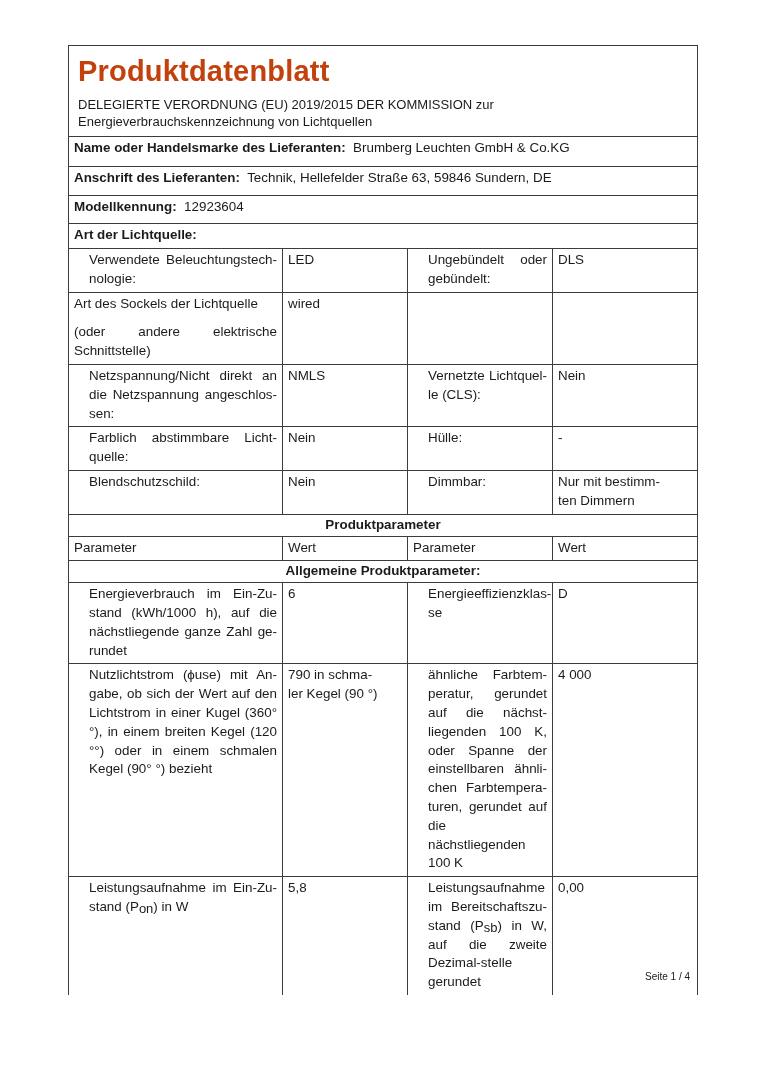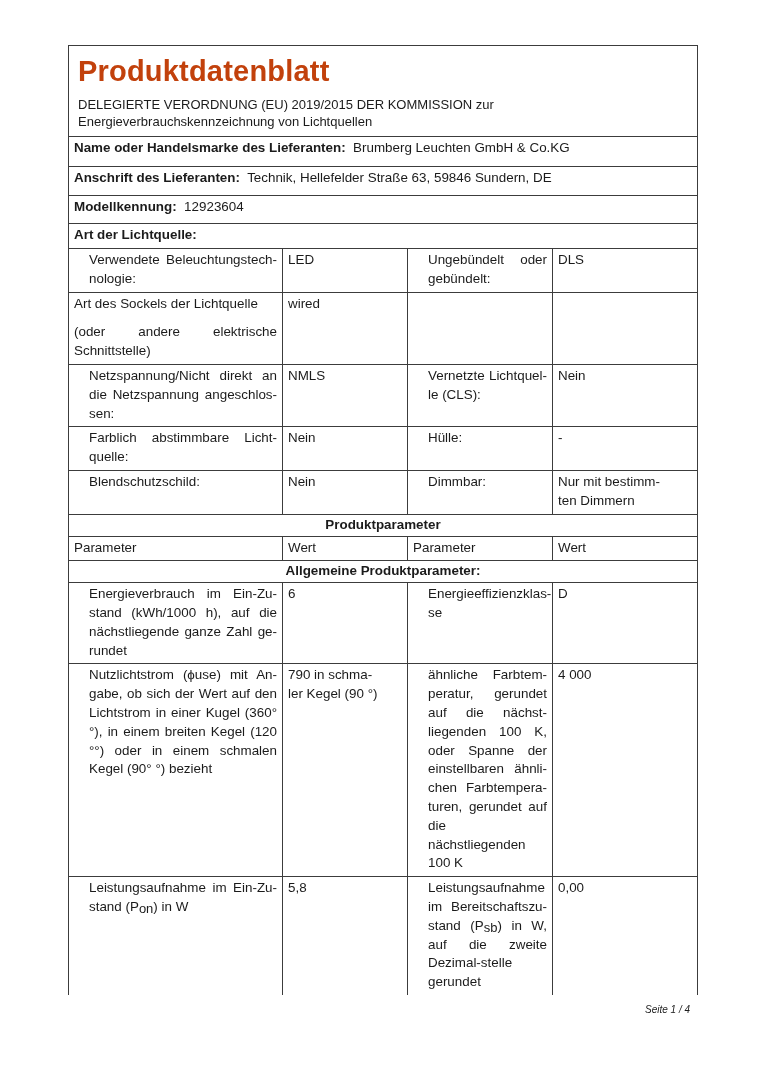--- a/index.html
+++ b/index.html
@@ -37,22 +37,22 @@
   .lbl { text-align:justify;padding-left:20px; }
   .lbl-plain { text-align:left; }
   .val { }
   .b { font-weight:bold; }
   .center-bold { text-align:center; font-weight:bold; padding-top:1px; padding-bottom:1px;margin-top:12px; }
   .para2 { display:block; margin-top:10px; text-align:justify; }
   .vline { display:block; }
   sub { font-size:13px; line-height:0; vertical-align:-2px; }
   .justify-last { text-align:justify; text-align-last:justify; }
   .footer {
-    position:absolute; top:1003px; right:74px;
-    font-size:10px; line-height:13px; color:#1b1b1b;font-style:italic;
+    position:absolute; top:970px; right:74px;
+    font-size:10px; line-height:13px; color:#1b1b1b;
   }
 </style>
 </head>
 <body>
 
 <div class="doc-clip">
   <table class="sheet">
     <colgroup>
       <col style="width:214px">
         <col style="width:125px">

